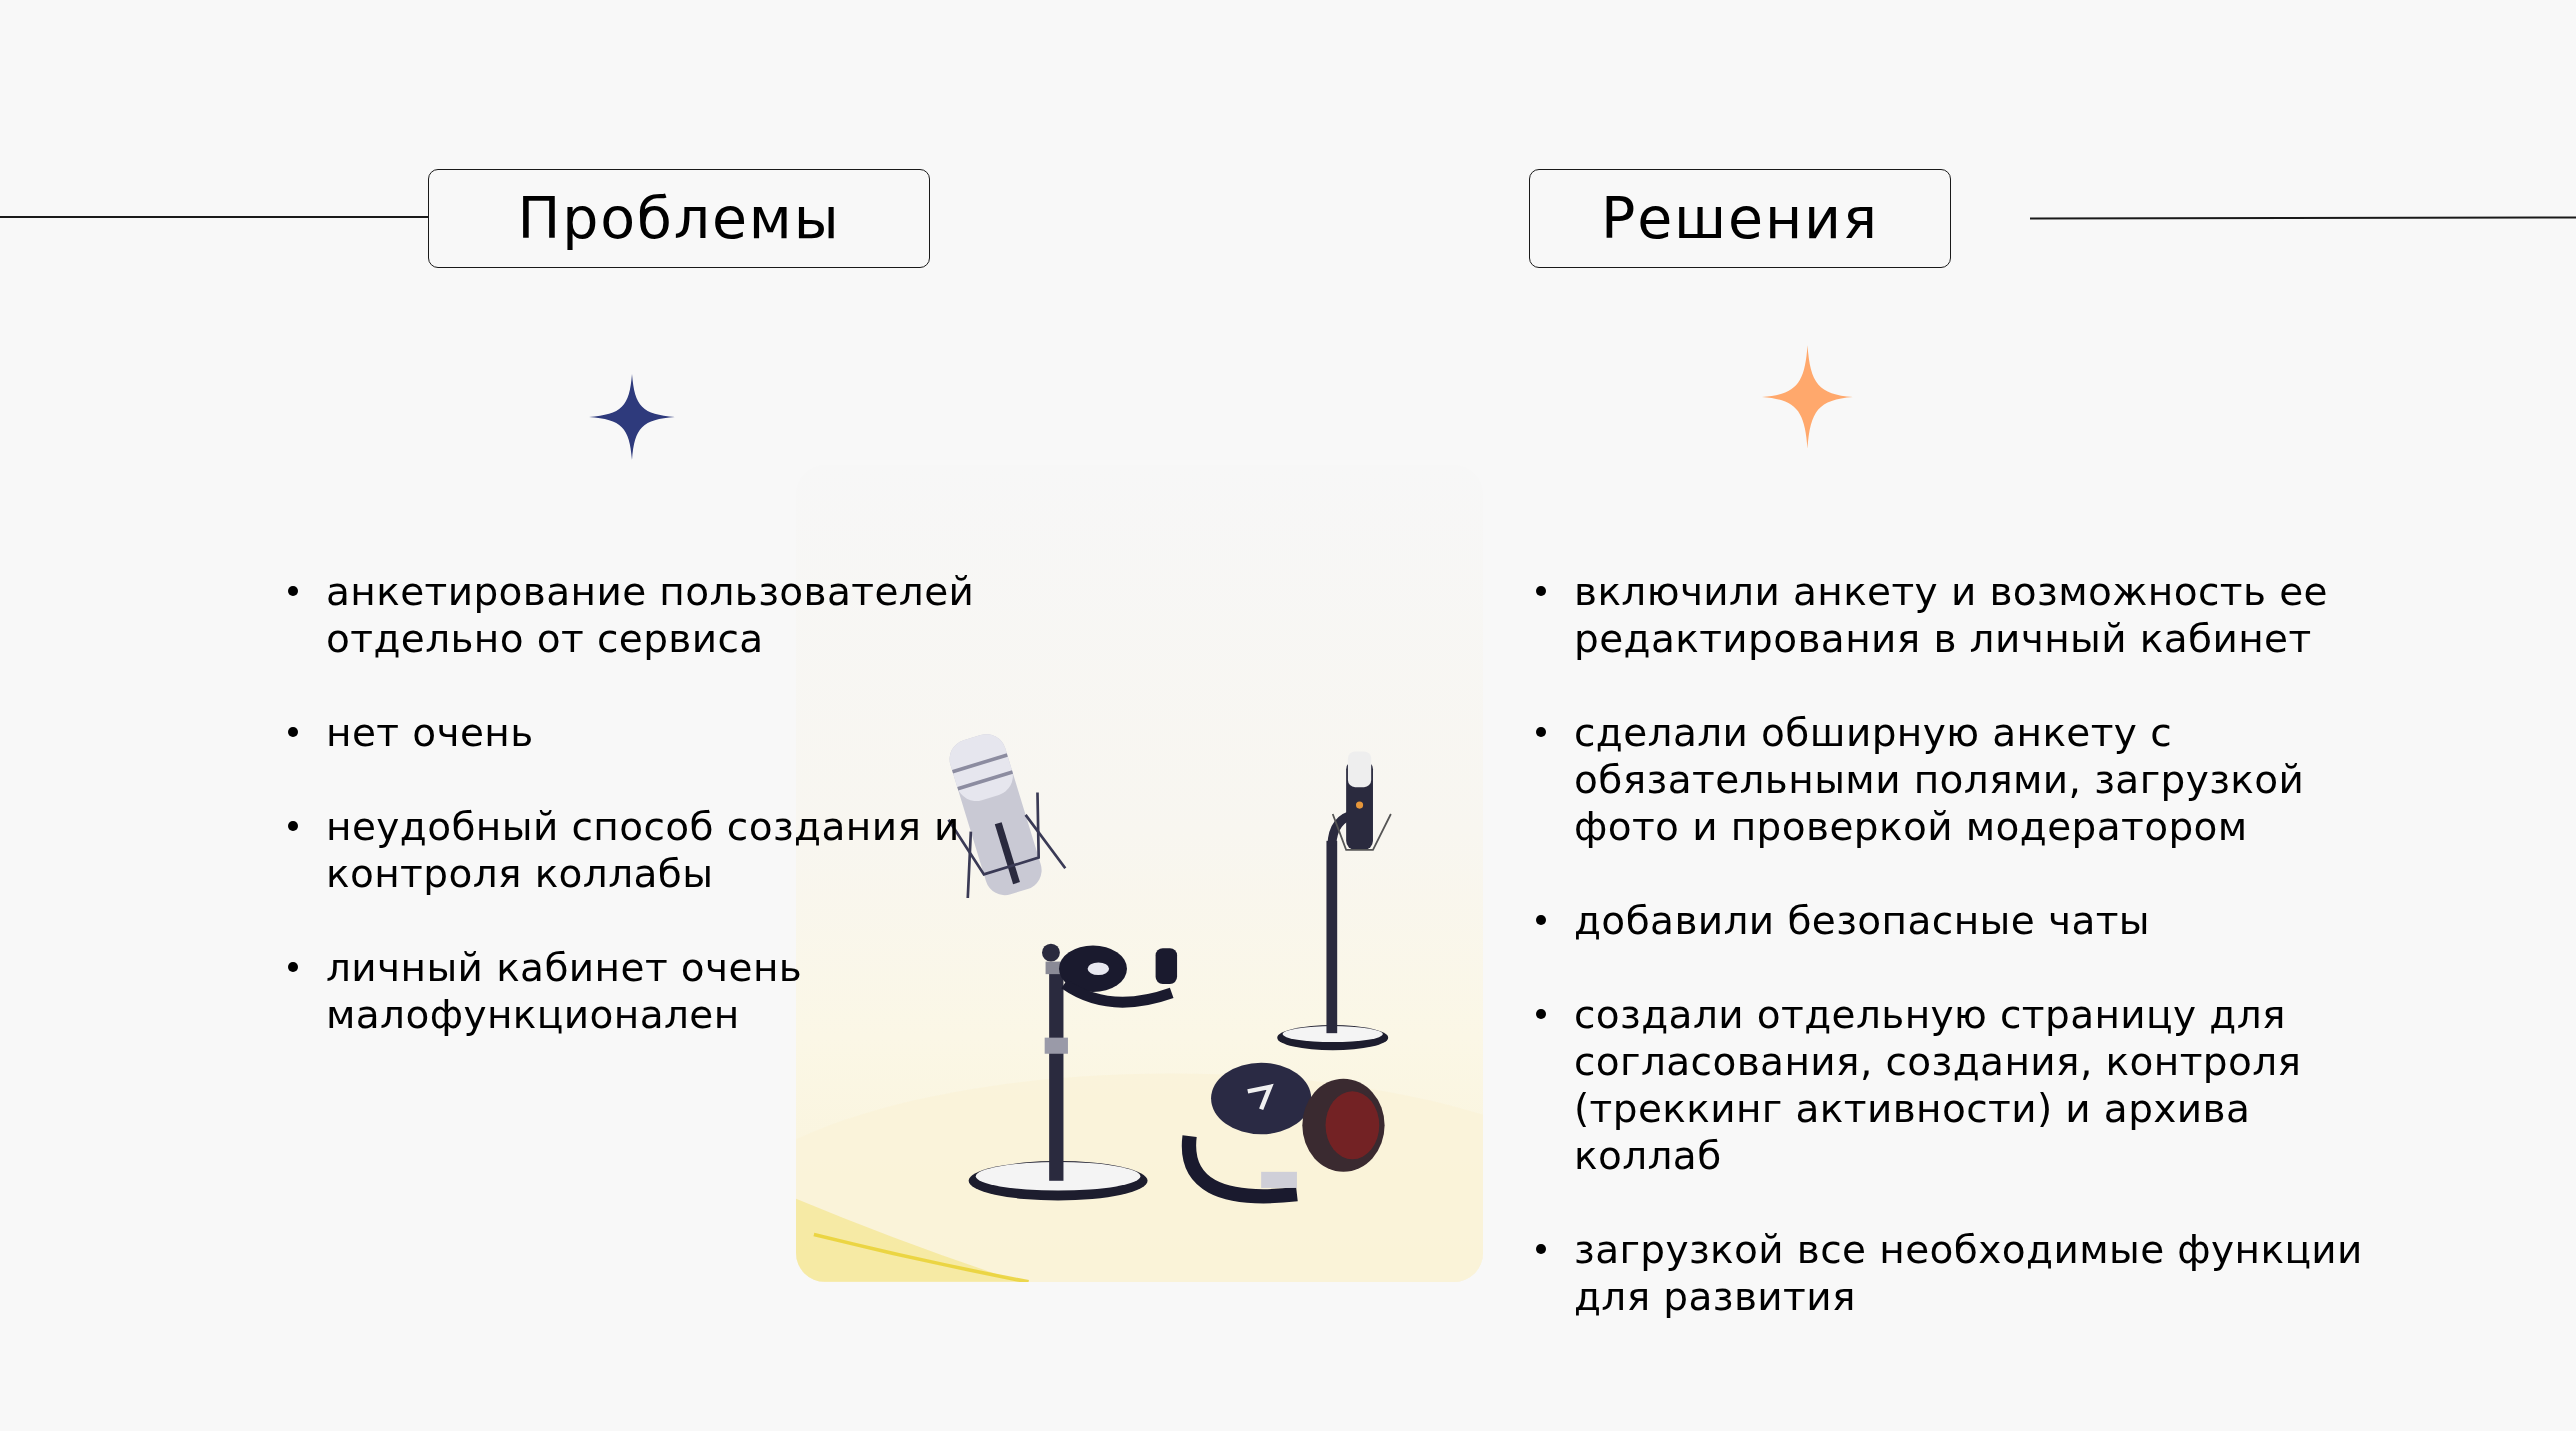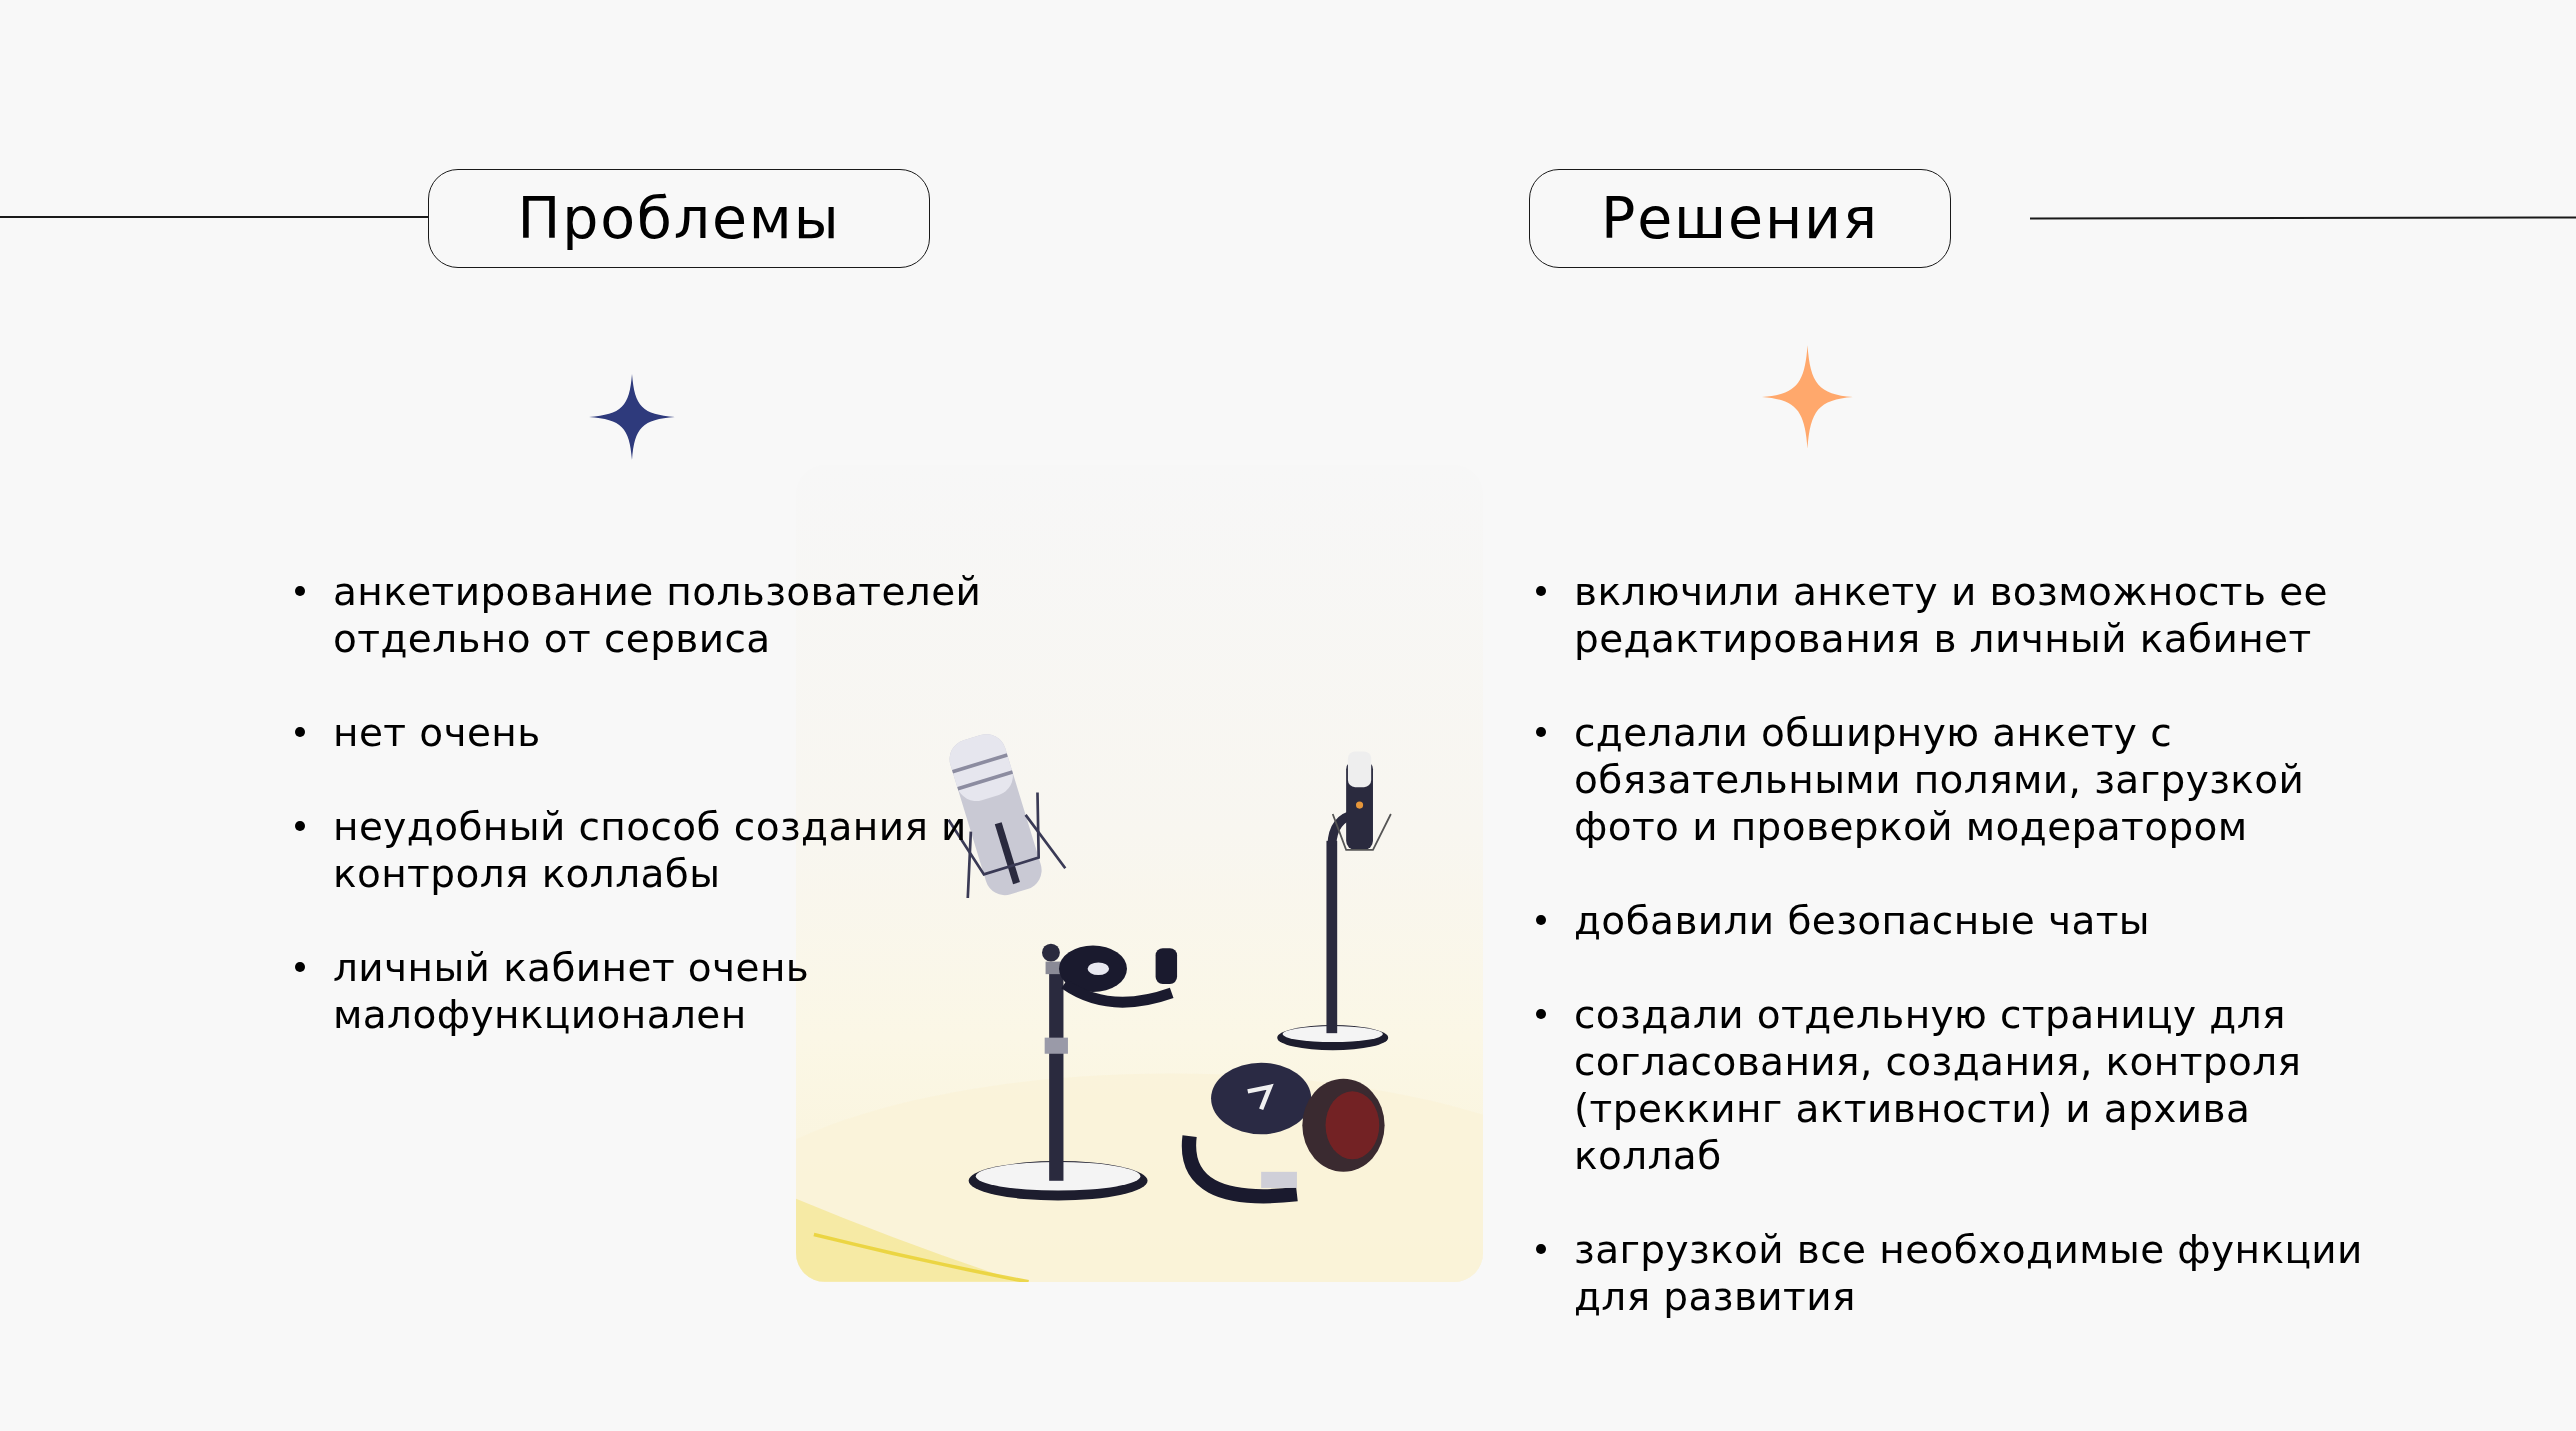--- a/index.html
+++ b/index.html
@@ -16,21 +16,21 @@
       color: #000;
     }
     .hline {
       position: absolute;
       height: 1.8px;
       background: #1a1a1a;
     }
     .title-box {
       position: absolute;
       border: 1.8px solid #1a1a1a;
-      border-radius: 30px;
+      border-radius: 10px;
       background: #f8f8f8;
       box-sizing: border-box;
       display: flex;
       align-items: center;
       justify-content: center;
     }
     .title-box span {
       font-family: "DejaVu Sans", sans-serif;
       font-size: 57px;
       letter-spacing: 1.8px;
@@ -68,21 +68,21 @@
     .bullets li::before {
       content: "";
       position: absolute;
       left: 0;
       top: 18px;
       width: 9.8px;
       height: 9.8px;
       border-radius: 50%;
       background: #000;
     }
-    .left-list { left: 295px; top: 568px; width: 716px; }
+    .left-list { left: 288px; top: 568px; width: 716px; }
     .right-list { left: 1536px; top: 568px; width: 841px; }
     .left-list li { margin-bottom: 47px; }
     .right-list li { margin-bottom: 47px; }
   </style>
 </head>
 <body>
 
 <div class="hline" style="left:0; top:216px; width:429px;"></div>
 <div class="hline" style="left:2030px; top:217px; width:546px; transform:rotate(-0.1deg);"></div>
 

